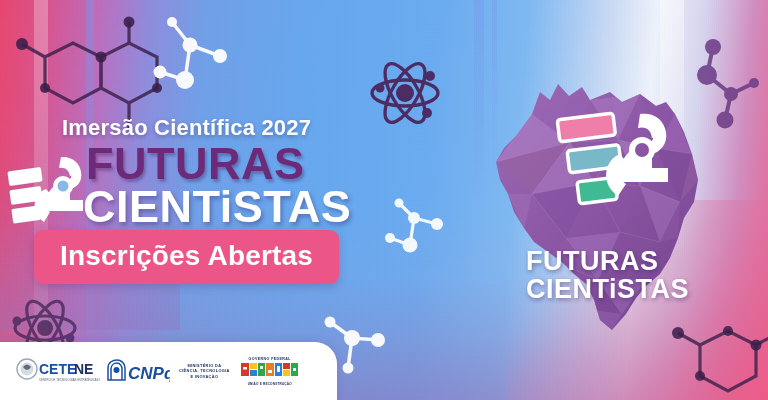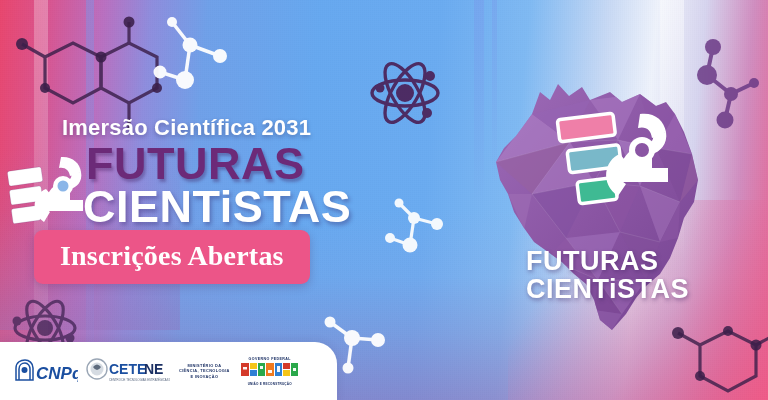--- a/index.html
+++ b/index.html
@@ -100,21 +100,20 @@
   .cta {
     position:absolute; left:34px; top:230px;
     background:#ec5588;
     border-radius:9px;
     padding:10px 26px 12px 26px;
     box-shadow:0 3px 8px rgba(80,40,90,.25);
   }
   .cta-label {
     color:#fff; font-size:28px; font-weight:700; letter-spacing:.2px;
     white-space:nowrap;
-    font-family:Liberation Serif, serif;
   }
 
   
   .mapwrap { position:absolute; left:470px; top:62px; width:260px; height:290px; }
   .map-caption {
     position:absolute; left:56px; top:186px;
     color:#fff; font-weight:800; font-size:27px; line-height:1.0;
     letter-spacing:.5px;
     text-shadow:1px 2px 4px rgba(60,30,90,.45);
   }
@@ -335,21 +334,21 @@
       </g>
     </svg>
 
     <div class="map-caption">
       <span>FUTURAS</span>
       <span class="l2">CIENTiSTAS</span>
     </div>
   </div>
 
   <div class="headline">
-    <div class="kicker">Imersão Científica 2031</div>
+    <div class="kicker">Imersão Científica 2027</div>
 
     <div class="logotype-row">
       <svg class="micro-mark" viewBox="0 0 86 78">
         <g fill="#fff" stroke="rgba(60,40,110,.25)" stroke-width="0.6">
           <rect x="2" y="14" width="34" height="15" rx="2" transform="rotate(-8 19 21)"></rect>
           <rect x="4" y="33" width="32" height="15" rx="2" transform="rotate(-8 20 40)"></rect>
           <rect x="6" y="52" width="28" height="15" rx="2" transform="rotate(-8 20 59)"></rect>
         </g>
         <g fill="#fff">
           <path d="M55,2 C66,1 74,8 75,17 L64,21 C63,15 59,12 53,13 Z"></path>
@@ -366,40 +365,40 @@
         <div class="word-cientistas">CIENTiSTAS</div>
       </div>
     </div>
   </div>
 
   <div class="cta">
     <span class="cta-label">Inscrições Abertas</span>
   </div>
 
   <div class="logobar">
-
-    <div class="logo-item logo-cnpq">
-      <svg width="66" height="26" viewBox="0 0 66 26">
-        <g stroke="#1b4fa0" stroke-width="1.5" fill="none">
-          <path d="M4,22 L4,10 C4,4 9,2 13,2 C17,2 21,5 21,10 L21,22 Z"></path>
-          <path d="M7,22 L7,11 C7,7 10,5 13,5 C16,5 18,8 18,11 L18,22"></path>
-        </g>
-        <circle cx="12.5" cy="12" r="3" fill="#1b4fa0"></circle>
-        <text x="24" y="21" font-family="'Liberation Sans',sans-serif" font-size="17" font-weight="bold" font-style="italic" fill="#1b4fa0">CNPq</text>
-      </svg>
-    </div>
 
     <div class="logo-item logo-cetene">
       <svg width="84" height="30" viewBox="0 0 84 30">
         <circle cx="11" cy="13" r="10" fill="none" stroke="#9aa6b5" stroke-width="1.4"></circle>
         <circle cx="11" cy="13" r="6.5" fill="#b9c3cf" opacity=".6"></circle>
         <path d="M7,11 Q11,6 15,11 Q11,17 7,11Z" fill="#5e6b7d"></path>
         <text x="23" y="18" font-family="'Liberation Sans',sans-serif" font-size="14" font-weight="bold" fill="#1b4fa0">CETE</text>
         <text x="58" y="18" font-family="'Liberation Sans',sans-serif" font-size="14" font-weight="bold" fill="#1a2f63">NE</text>
         <text x="23" y="25" font-family="'Liberation Sans',sans-serif" font-size="2.8" fill="#4a5a74">CENTRO DE TECNOLOGIAS ESTRATÉGICAS DO NORDESTE</text>
+      </svg>
+    </div>
+
+    <div class="logo-item logo-cnpq">
+      <svg width="66" height="26" viewBox="0 0 66 26">
+        <g stroke="#1b4fa0" stroke-width="1.5" fill="none">
+          <path d="M4,22 L4,10 C4,4 9,2 13,2 C17,2 21,5 21,10 L21,22 Z"></path>
+          <path d="M7,22 L7,11 C7,7 10,5 13,5 C16,5 18,8 18,11 L18,22"></path>
+        </g>
+        <circle cx="12.5" cy="12" r="3" fill="#1b4fa0"></circle>
+        <text x="24" y="21" font-family="'Liberation Sans',sans-serif" font-size="17" font-weight="bold" font-style="italic" fill="#1b4fa0">CNPq</text>
       </svg>
     </div>
 
 
     <div class="logo-item logo-mcti">
       <div class="mcti-lines">
         <span>MINISTÉRIO DA</span>
         <span>CIÊNCIA, TECNOLOGIA</span>
         <span>E INOVAÇÃO</span>
       </div>

